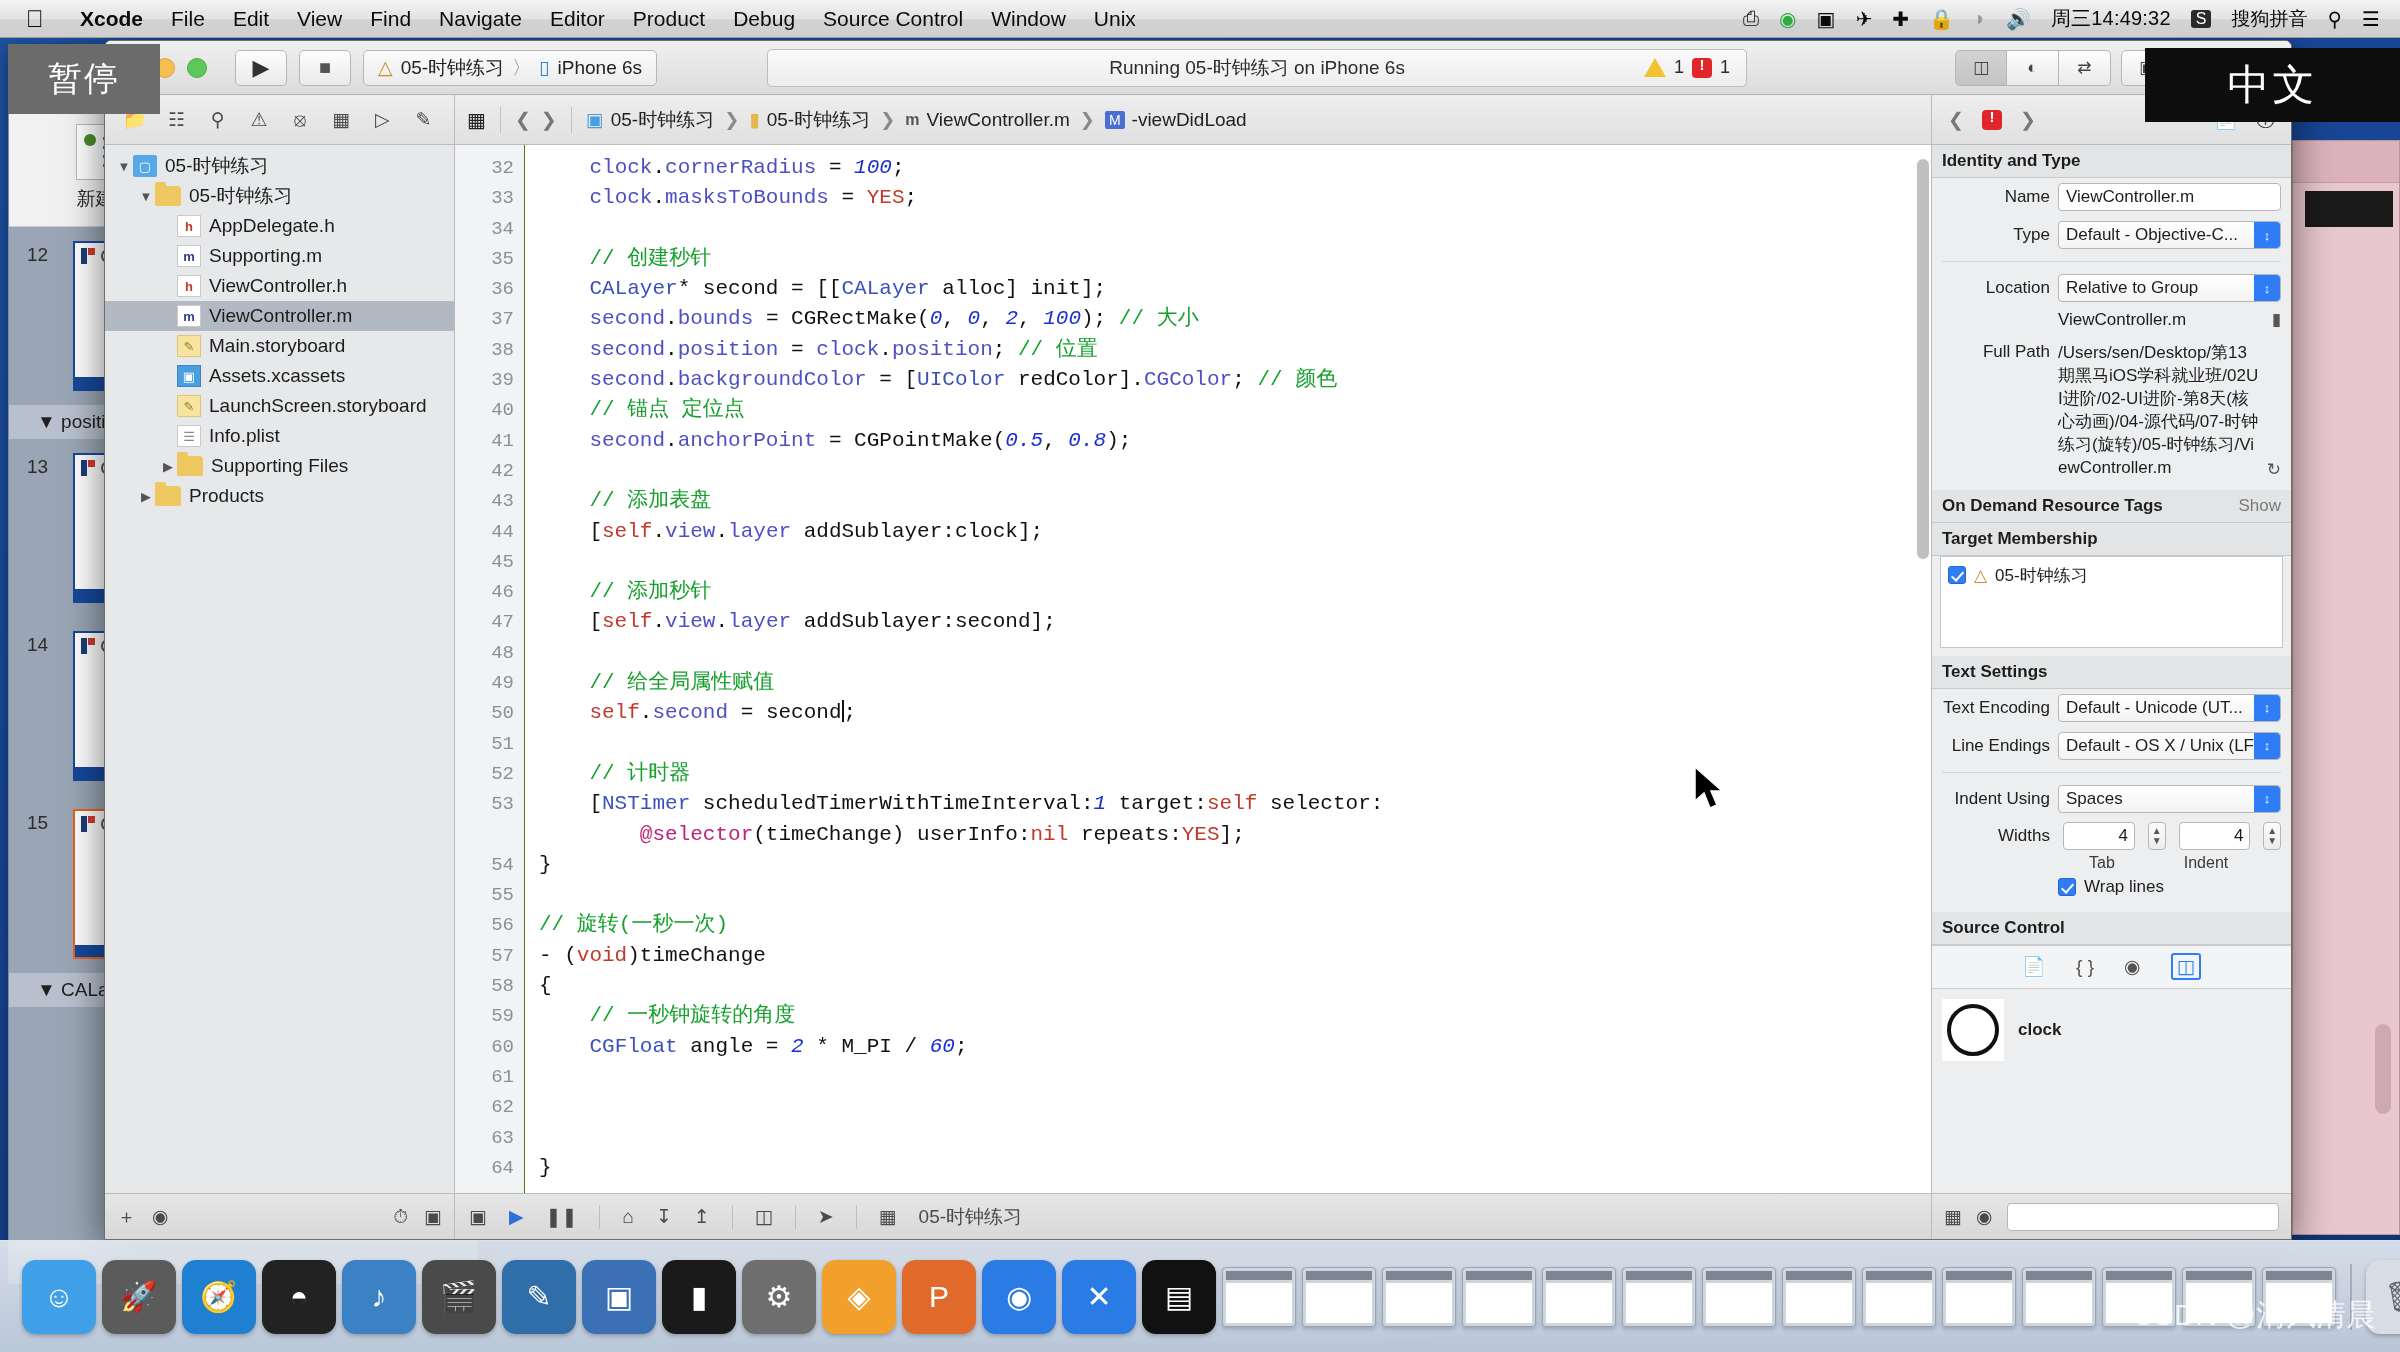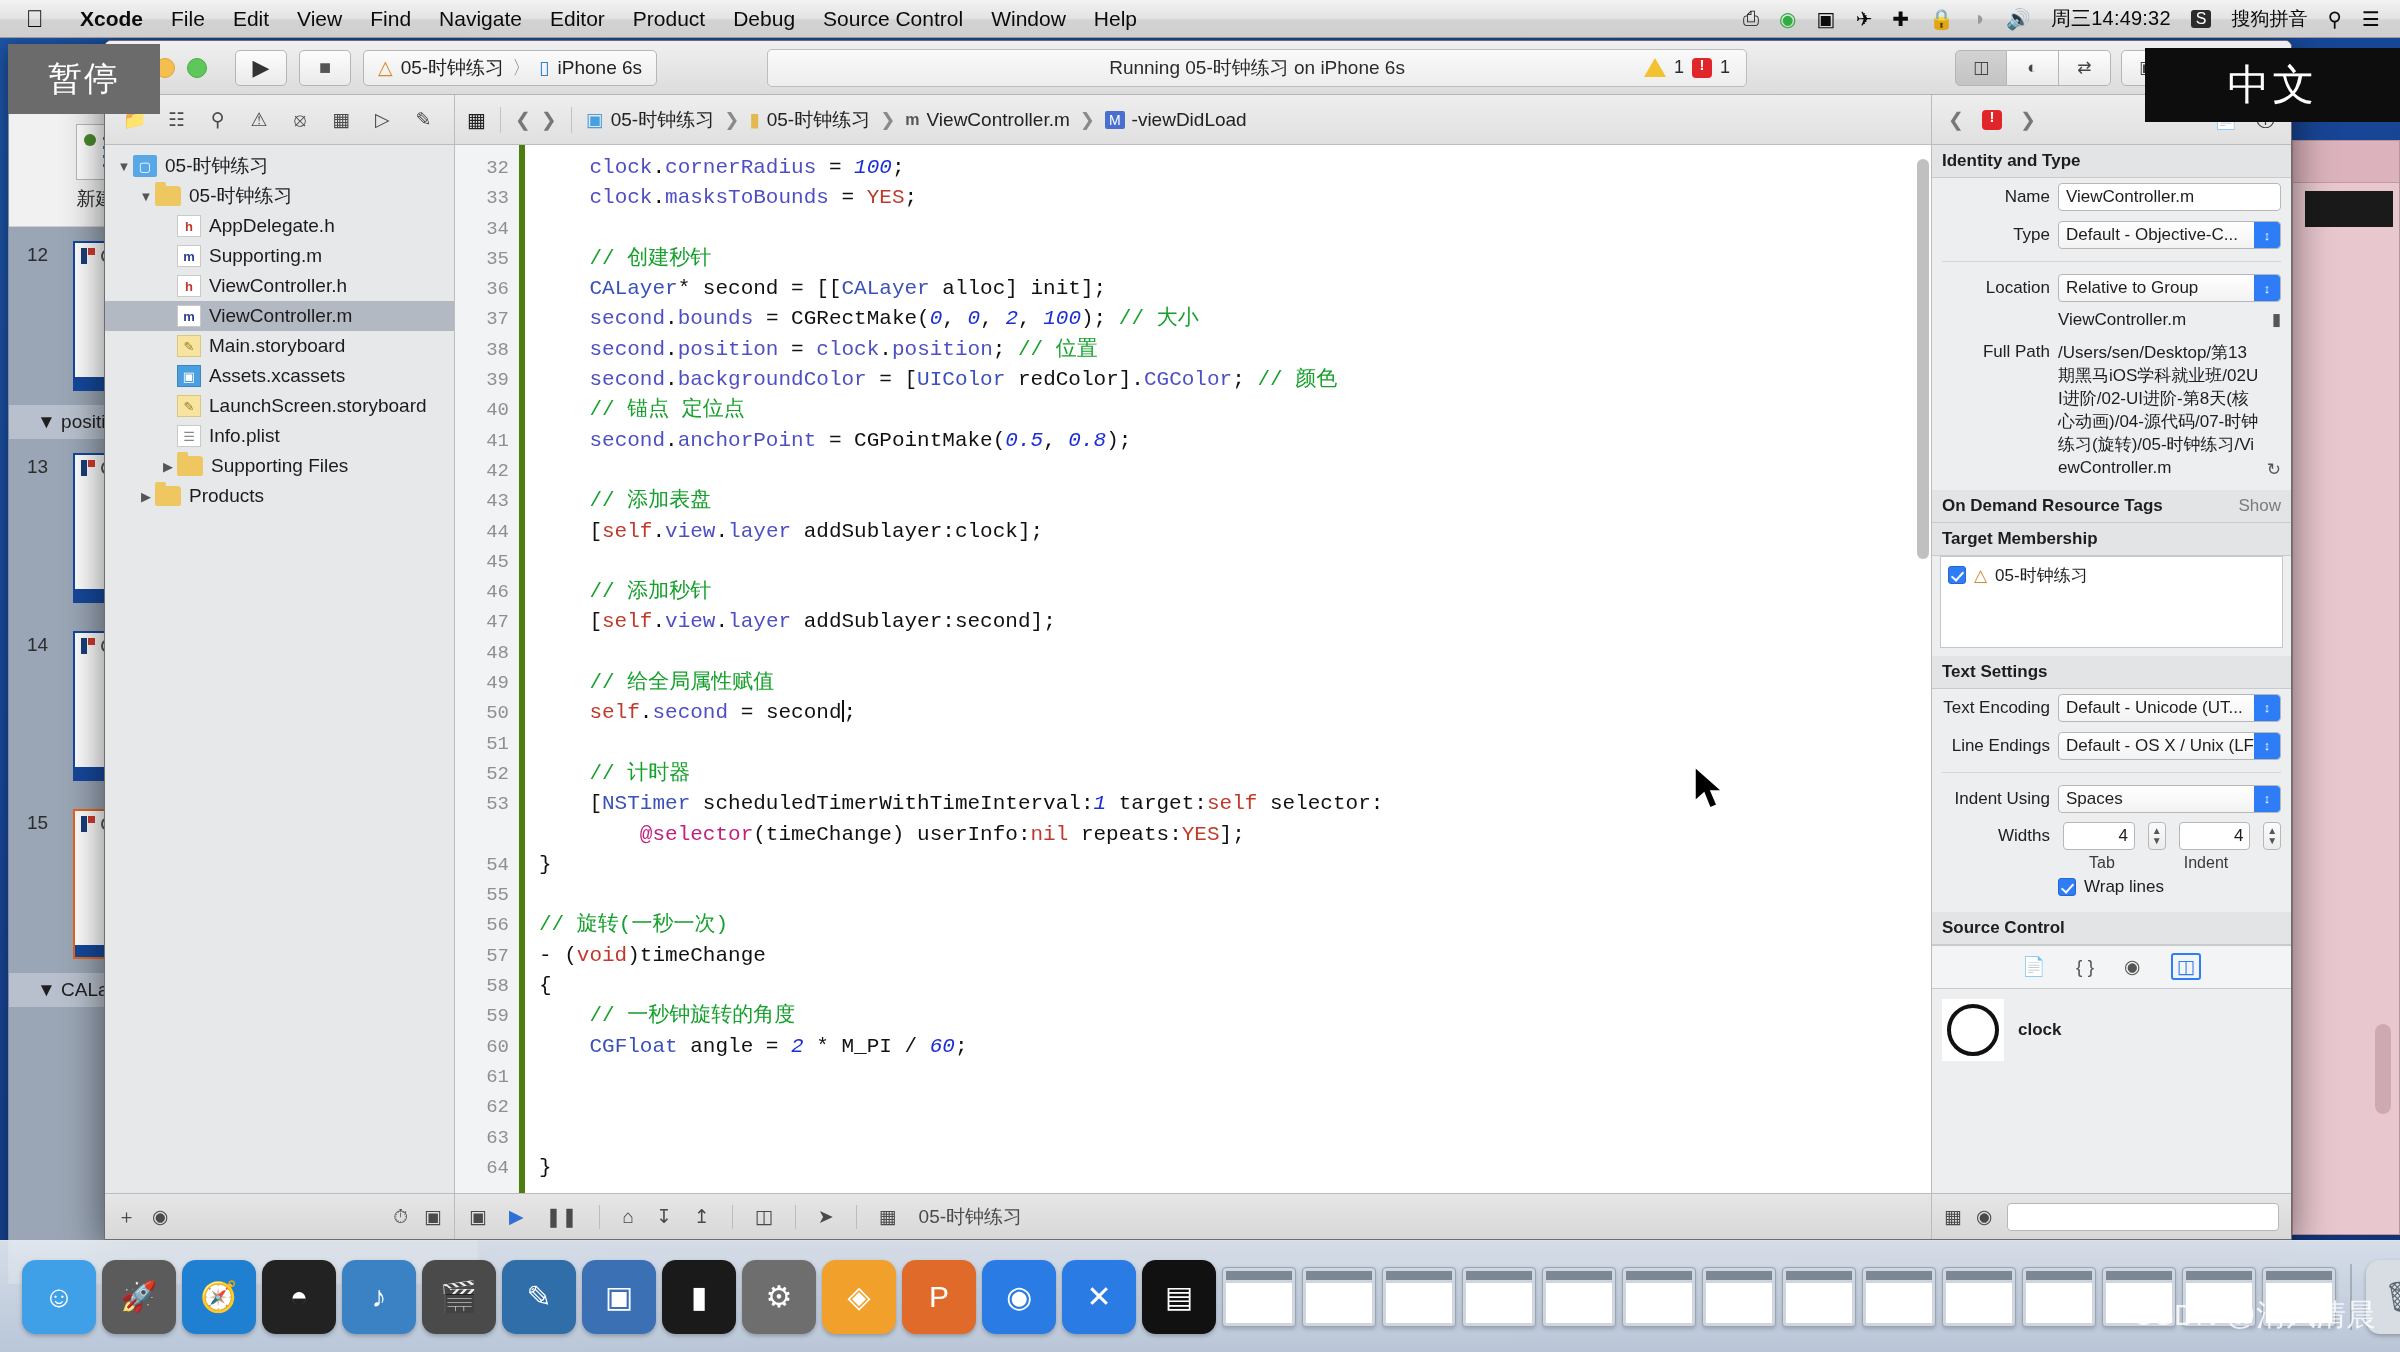--- a/index.html
+++ b/index.html
@@ -160,21 +160,21 @@
   .ic-m { background:#fff;border:1px solid #c9c9c9;color:#2c3e8f; }
   .ic-sb { background:#f6e4a0;border:1px solid #d9c780;color:#9a7d20; }
   .ic-xca{ background:#4a9fe0;border:1px solid #3a86c0;color:#fff; }
   .ic-plist{background:#fff;border:1px solid #c9c9c9;color:#888;}
   .navbot { height:46px;flex:0 0 46px;background:linear-gradient(to bottom,#e6e6e6,#d8d8d8);border-top:1px solid #bcbcbc;
             display:flex;align-items:center;gap:16px;padding:0 12px;font-size:19px;color:#4a4a4a; }
 
   #editor { flex:1; background:#fff; position:relative; display:flex; flex-direction:column; min-width:0; }
   .codewrap { flex:1; display:flex; overflow:hidden; position:relative; }
   .gutter {
-    width:70px;flex:0 0 70px;background:#f2f3f5;border-right:6px solid #4d7c0f;
+    width:70px;flex:0 0 70px;background:#f2f3f5;border-right:1px solid #4d7c0f;
     font-family:"Liberation Mono","DejaVu Sans Mono",monospace;font-size:19px;color:#8d8f94;
     text-align:right;padding:8px 10px 0 0; user-select:none;
   }
   .gutter div { height:30.3px; line-height:30.3px; position:relative; }
   .code {
     flex:1; padding:8px 0 0 14px; overflow:hidden;
     font-family:"Liberation Mono","DejaVu Sans Mono",monospace; font-size:21px; color:#111;
     white-space:pre;
   }
   .code div { height:30.3px; line-height:30.3px; }        
@@ -351,21 +351,21 @@
   <span class="mi">File</span>
   <span class="mi">Edit</span>
   <span class="mi">View</span>
   <span class="mi">Find</span>
   <span class="mi">Navigate</span>
   <span class="mi">Editor</span>
   <span class="mi">Product</span>
   <span class="mi">Debug</span>
   <span class="mi">Source Control</span>
   <span class="mi">Window</span>
-  <span class="mi">Help</span>
+  <span class="mi">Unix</span>
   <div class="right">
     <span class="ico">⎙</span>
     <span class="ico" style="color:#2fae3f;">◉</span>
     <span class="ico">▣</span>
     <span class="ico">✈</span>
     <span class="ico">✚</span>
     <span class="ico">🔒</span>
     <span class="ico" style="color:#9a9a9a;">◗</span>
     <span class="ico">🔊</span>
     <span class="clock">周三14:49:32</span>

